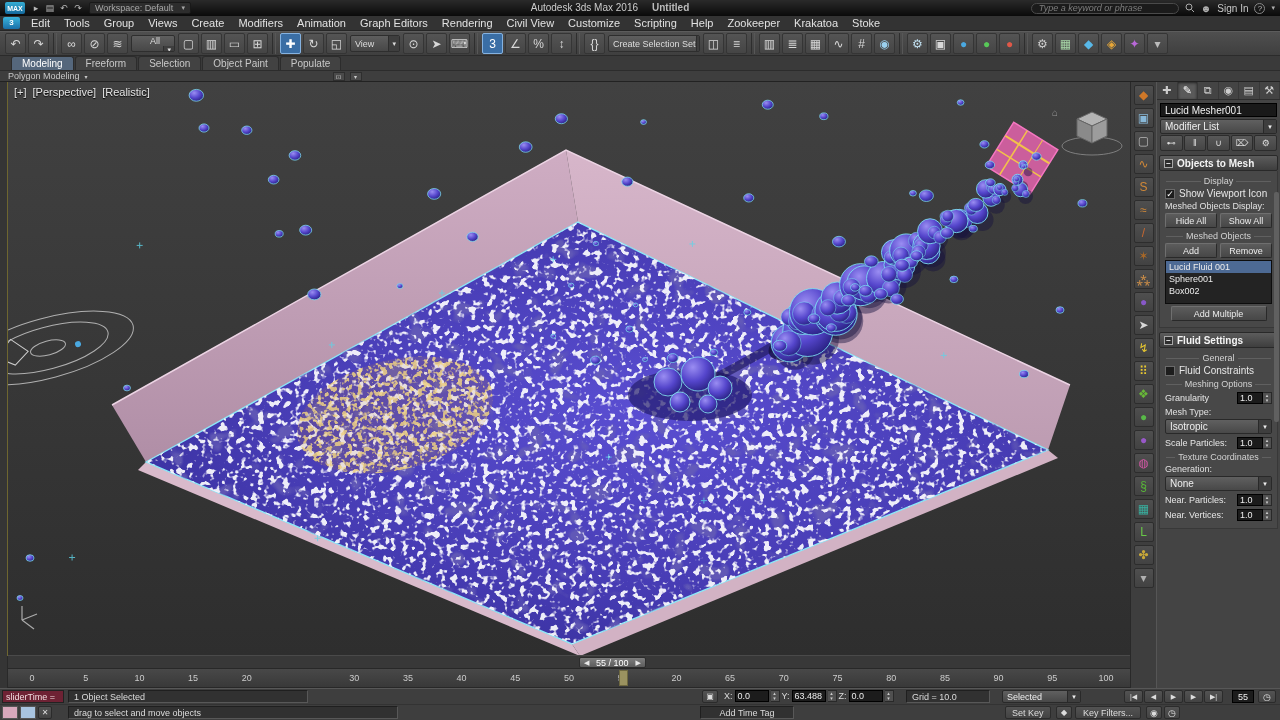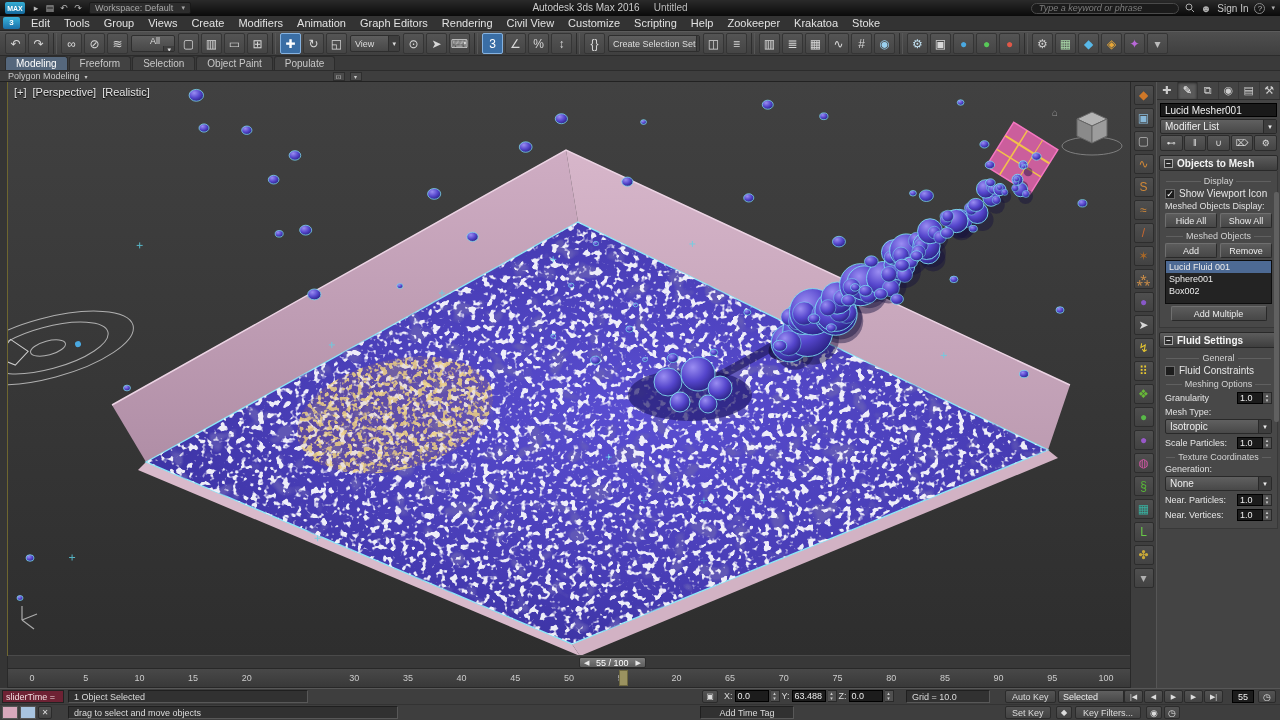--- a/index.html
+++ b/index.html
@@ -9,21 +9,21 @@
 
   
   .titlebar{position:absolute;left:0;top:0;width:1280px;height:16px;
     background:linear-gradient(#2a2a2a,#0a0a0a);display:flex;align-items:center;gap:4px;padding:0 5px;z-index:20}
   .mxlogo{width:20px;height:12px;background:linear-gradient(#35aed4,#14689c);border-radius:2px;color:#fff;
     font-size:7px;font-weight:bold;display:flex;align-items:center;justify-content:center;flex:0 0 auto}
   .qi{width:14px;height:12px;color:#b8b8b8;font-size:9px;display:flex;align-items:center;justify-content:center}
   .wsdd{height:12px;background:#2d2d2d;border:1px solid #191919;color:#a8a8a8;font-size:9px;
     display:flex;align-items:center;gap:8px;padding:0 5px;border-radius:2px}
   .titlemid{position:absolute;left:380px;width:460px;top:2px;text-align:center;font-size:10px;color:#cccccc;pointer-events:none}
-  .titlemid b{font-weight:normal;margin-left:14px;color:#bbb}
+  .titlemid b{font-weight:bold;margin-left:14px;color:#bbb}
   .titleright{margin-left:auto;display:flex;align-items:center;gap:6px}
   .searchbox{width:148px;height:11px;background:#1b1b1b;border:1px solid #4a4a4a;border-radius:6px;
     color:#cfcfcf;font-size:9px;padding:0 7px;font-family:"Liberation Sans",sans-serif;font-style:italic}
   .searchbox::placeholder{color:#7d7d7d}
   .tico{color:#b0b0b0;font-size:10px;display:flex;align-items:center}
   .helpcirc{width:11px;height:11px;border:1px solid #888;border-radius:50%;font-size:8px;color:#bbb;
     display:flex;align-items:center;justify-content:center}
 
   
   .menubar{position:absolute;left:0;top:16px;width:1280px;height:15px;background:#333333;
@@ -40,21 +40,21 @@
     color:#d8d8d8;font-size:12px;display:flex;align-items:center;justify-content:center;border-radius:2px;flex:0 0 auto}
   .tbtn.active{background:#3a6ea5;border-color:#85b2e0;color:#fff}
   .tsep{width:4px;height:21px;border-left:1px solid #2e2e2e;border-right:1px solid #575757;margin:0 3px;flex:0 0 auto}
   .tdd{height:17px;background:linear-gradient(#5e5e5e,#474747);border:1px solid #2e2e2e;color:#ddd;font-size:9px;
     display:flex;align-items:center;padding-left:4px;margin:0 2px;border-radius:2px;flex:0 0 auto;overflow:hidden;white-space:nowrap}
   .tdd .arr{margin-left:auto;background:#3e3e3e;border-left:1px solid #2e2e2e;font-size:7px;padding:0 3px;
     height:100%;display:flex;align-items:center}
 
   
   .ribbontabs{position:absolute;left:0;top:56px;width:1280px;height:15px;background:#3a3a3a;
-    display:flex;align-items:flex-end;padding-left:5px;border-bottom:1px solid #2c2c2c;z-index:17}
+    display:flex;align-items:flex-end;padding-left:11px;border-bottom:1px solid #2c2c2c;z-index:17}
   .rtab{padding:1px 10px 1px;font-size:10px;color:#c8c8c8;border:1px solid #2c2c2c;border-bottom:none;
     background:#424242;margin-right:1px;border-radius:3px 3px 0 0}
   .rtab.active{background:#55677c;color:#fff}
   .ribbon2{position:absolute;left:0;top:71px;width:1280px;height:11px;background:#3e3e3e;display:flex;
     align-items:center;font-size:9px;color:#c8c8c8;padding-left:8px;border-bottom:1px solid #222;gap:5px;z-index:17}
   .r2btn{width:12px;height:9px;background:#4a4a4a;border:1px solid #2e2e2e;font-size:6px;color:#ccc;
     display:flex;align-items:center;justify-content:center}
 
   
   .leftedge{position:absolute;left:0;top:82px;width:8px;height:606px;background:#353535;border-right:1px solid #292929}
@@ -130,21 +130,21 @@
     display:flex;align-items:center;padding:0 3px;border:1px solid #222}
   .selbox{position:absolute;left:68px;top:1px;width:240px;height:13px;display:flex;align-items:center;padding:0 5px}
   .sbtn{background:linear-gradient(#535353,#434343);border:1px solid #2b2b2b;color:#ddd;border-radius:2px;
     display:flex;align-items:center;justify-content:center}
   .lockbtn{position:absolute;left:702px;top:1px;width:16px;height:13px;font-size:8px}
   .coords{position:absolute;left:724px;top:1px;display:flex;align-items:center;gap:2px;font-size:9px;color:#ddd}
   .cfield{background:#1c1c1c;border:1px solid #000;color:#ececec;width:34px;height:12px;font-size:9px;
     padding:0 2px;display:flex;align-items:center}
   .gridbox{position:absolute;left:906px;top:1px;width:84px;height:13px;display:flex;align-items:center;padding:0 5px}
   .akey{position:absolute;left:1005px;top:1px;height:13px;padding:0 6px;font-size:9px}
-  .seldd{position:absolute;left:1058px;top:1px;width:79px;height:13px;margin:0;font-size:9px}
+  .seldd{position:absolute;left:1002px;top:1px;width:79px;height:13px;margin:0;font-size:9px}
   .playback{position:absolute;left:1124px;top:1px;display:flex;gap:1px}
   .pbbtn{width:19px;height:13px;background:linear-gradient(#535353,#434343);border:1px solid #2b2b2b;color:#ddd;
     font-size:7px;display:flex;align-items:center;justify-content:center;border-radius:2px}
   .framef{position:absolute;right:26px;top:1px;width:22px;height:13px;background:#1c1c1c;border:1px solid #000;
     color:#eee;font-size:9px;display:flex;align-items:center;justify-content:center}
   .timecfg{position:absolute;right:4px;top:1px;width:18px;height:13px;font-size:9px}
   .minipane{position:absolute;top:1px;width:16px;height:13px;border:1px solid #555}
   .prompt{position:absolute;left:68px;top:1px;width:330px;height:13px;display:flex;align-items:center;padding:0 5px}
   .addtag{position:absolute;left:700px;top:1px;width:94px;height:13px;display:flex;align-items:center;justify-content:center}
   .setkey{position:absolute;left:1005px;top:1px;height:13px;padding:0 6px;font-size:9px}

